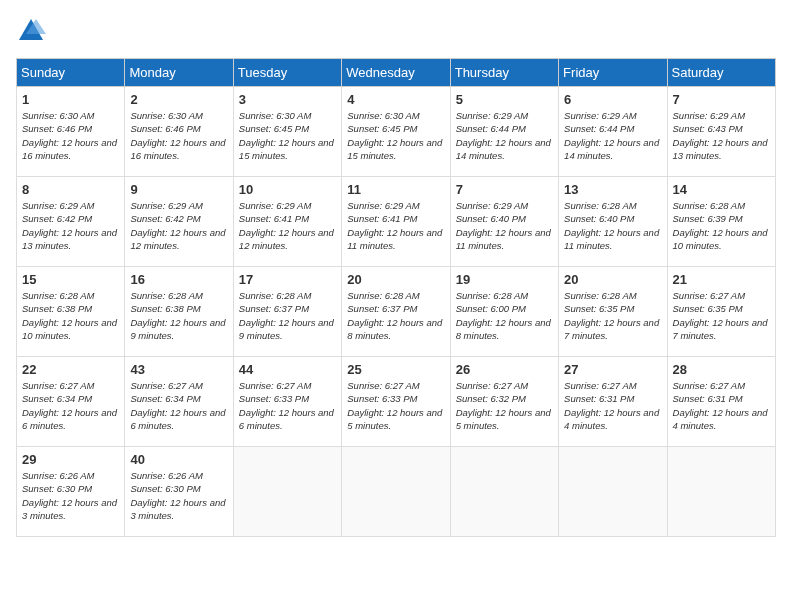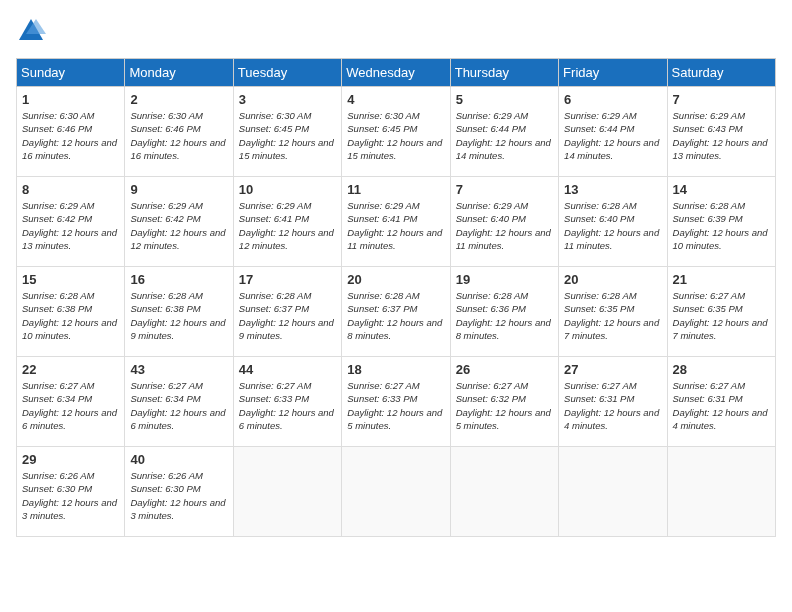--- a/index.html
+++ b/index.html
@@ -271,21 +271,21 @@
         <div class="day-info">
           <span>Sunrise: 6:28 AM</span><br>
           <span>Sunset: 6:37 PM</span><br>
           <span>Daylight: 12 hours and 8 minutes.</span>
         </div>
         </td>
         <td>
           <span class="day-num">19</span>
         <div class="day-info">
           <span>Sunrise: 6:28 AM</span><br>
-          <span>Sunset: 6:36 PM</span><br>
+          <span>Sunset: 6:00 PM</span><br>
           <span>Daylight: 12 hours and 8 minutes.</span>
         </div>
         </td>
         <td>
           <span class="day-num">20</span>
         <div class="day-info">
           <span>Sunrise: 6:28 AM</span><br>
           <span>Sunset: 6:35 PM</span><br>
           <span>Daylight: 12 hours and 7 minutes.</span>
         </div>
@@ -318,21 +318,21 @@
         </td>
         <td>
           <span class="day-num">44</span>
         <div class="day-info">
           <span>Sunrise: 6:27 AM</span><br>
           <span>Sunset: 6:33 PM</span><br>
           <span>Daylight: 12 hours and 6 minutes.</span>
         </div>
         </td>
         <td>
-          <span class="day-num">18</span>
+          <span class="day-num">25</span>
         <div class="day-info">
           <span>Sunrise: 6:27 AM</span><br>
           <span>Sunset: 6:33 PM</span><br>
           <span>Daylight: 12 hours and 5 minutes.</span>
         </div>
         </td>
         <td>
           <span class="day-num">26</span>
         <div class="day-info">
           <span>Sunrise: 6:27 AM</span><br>

